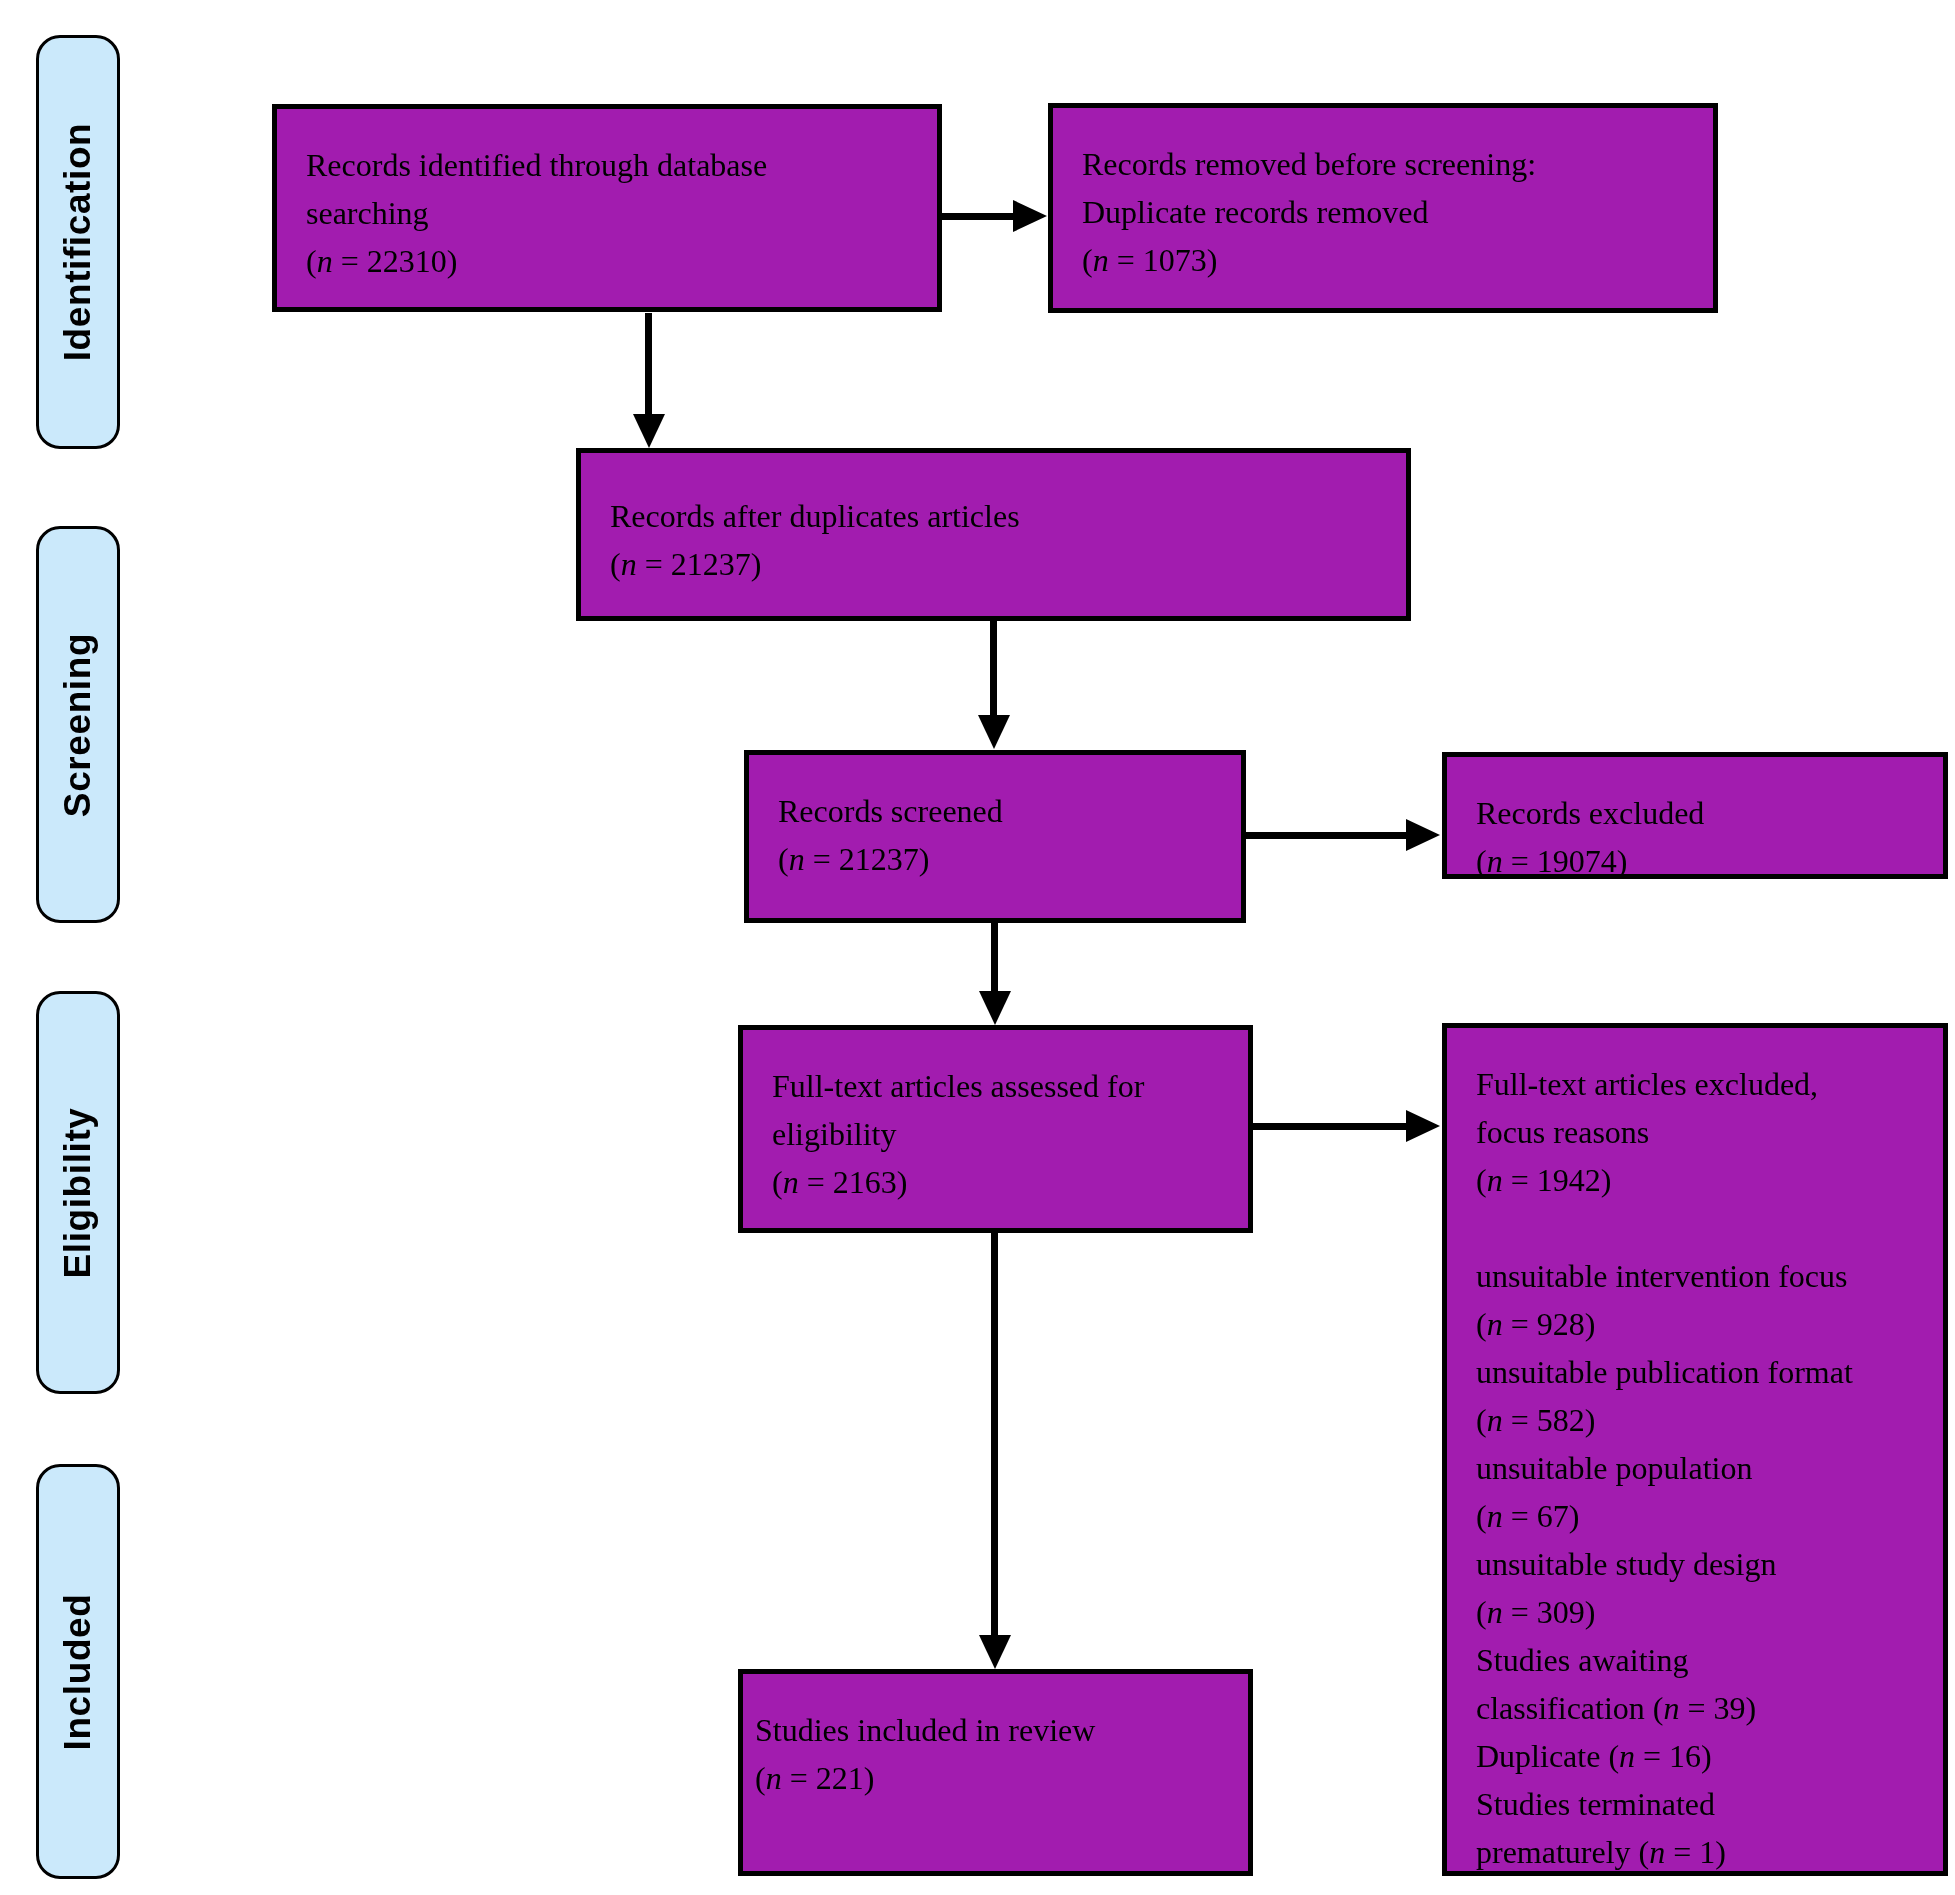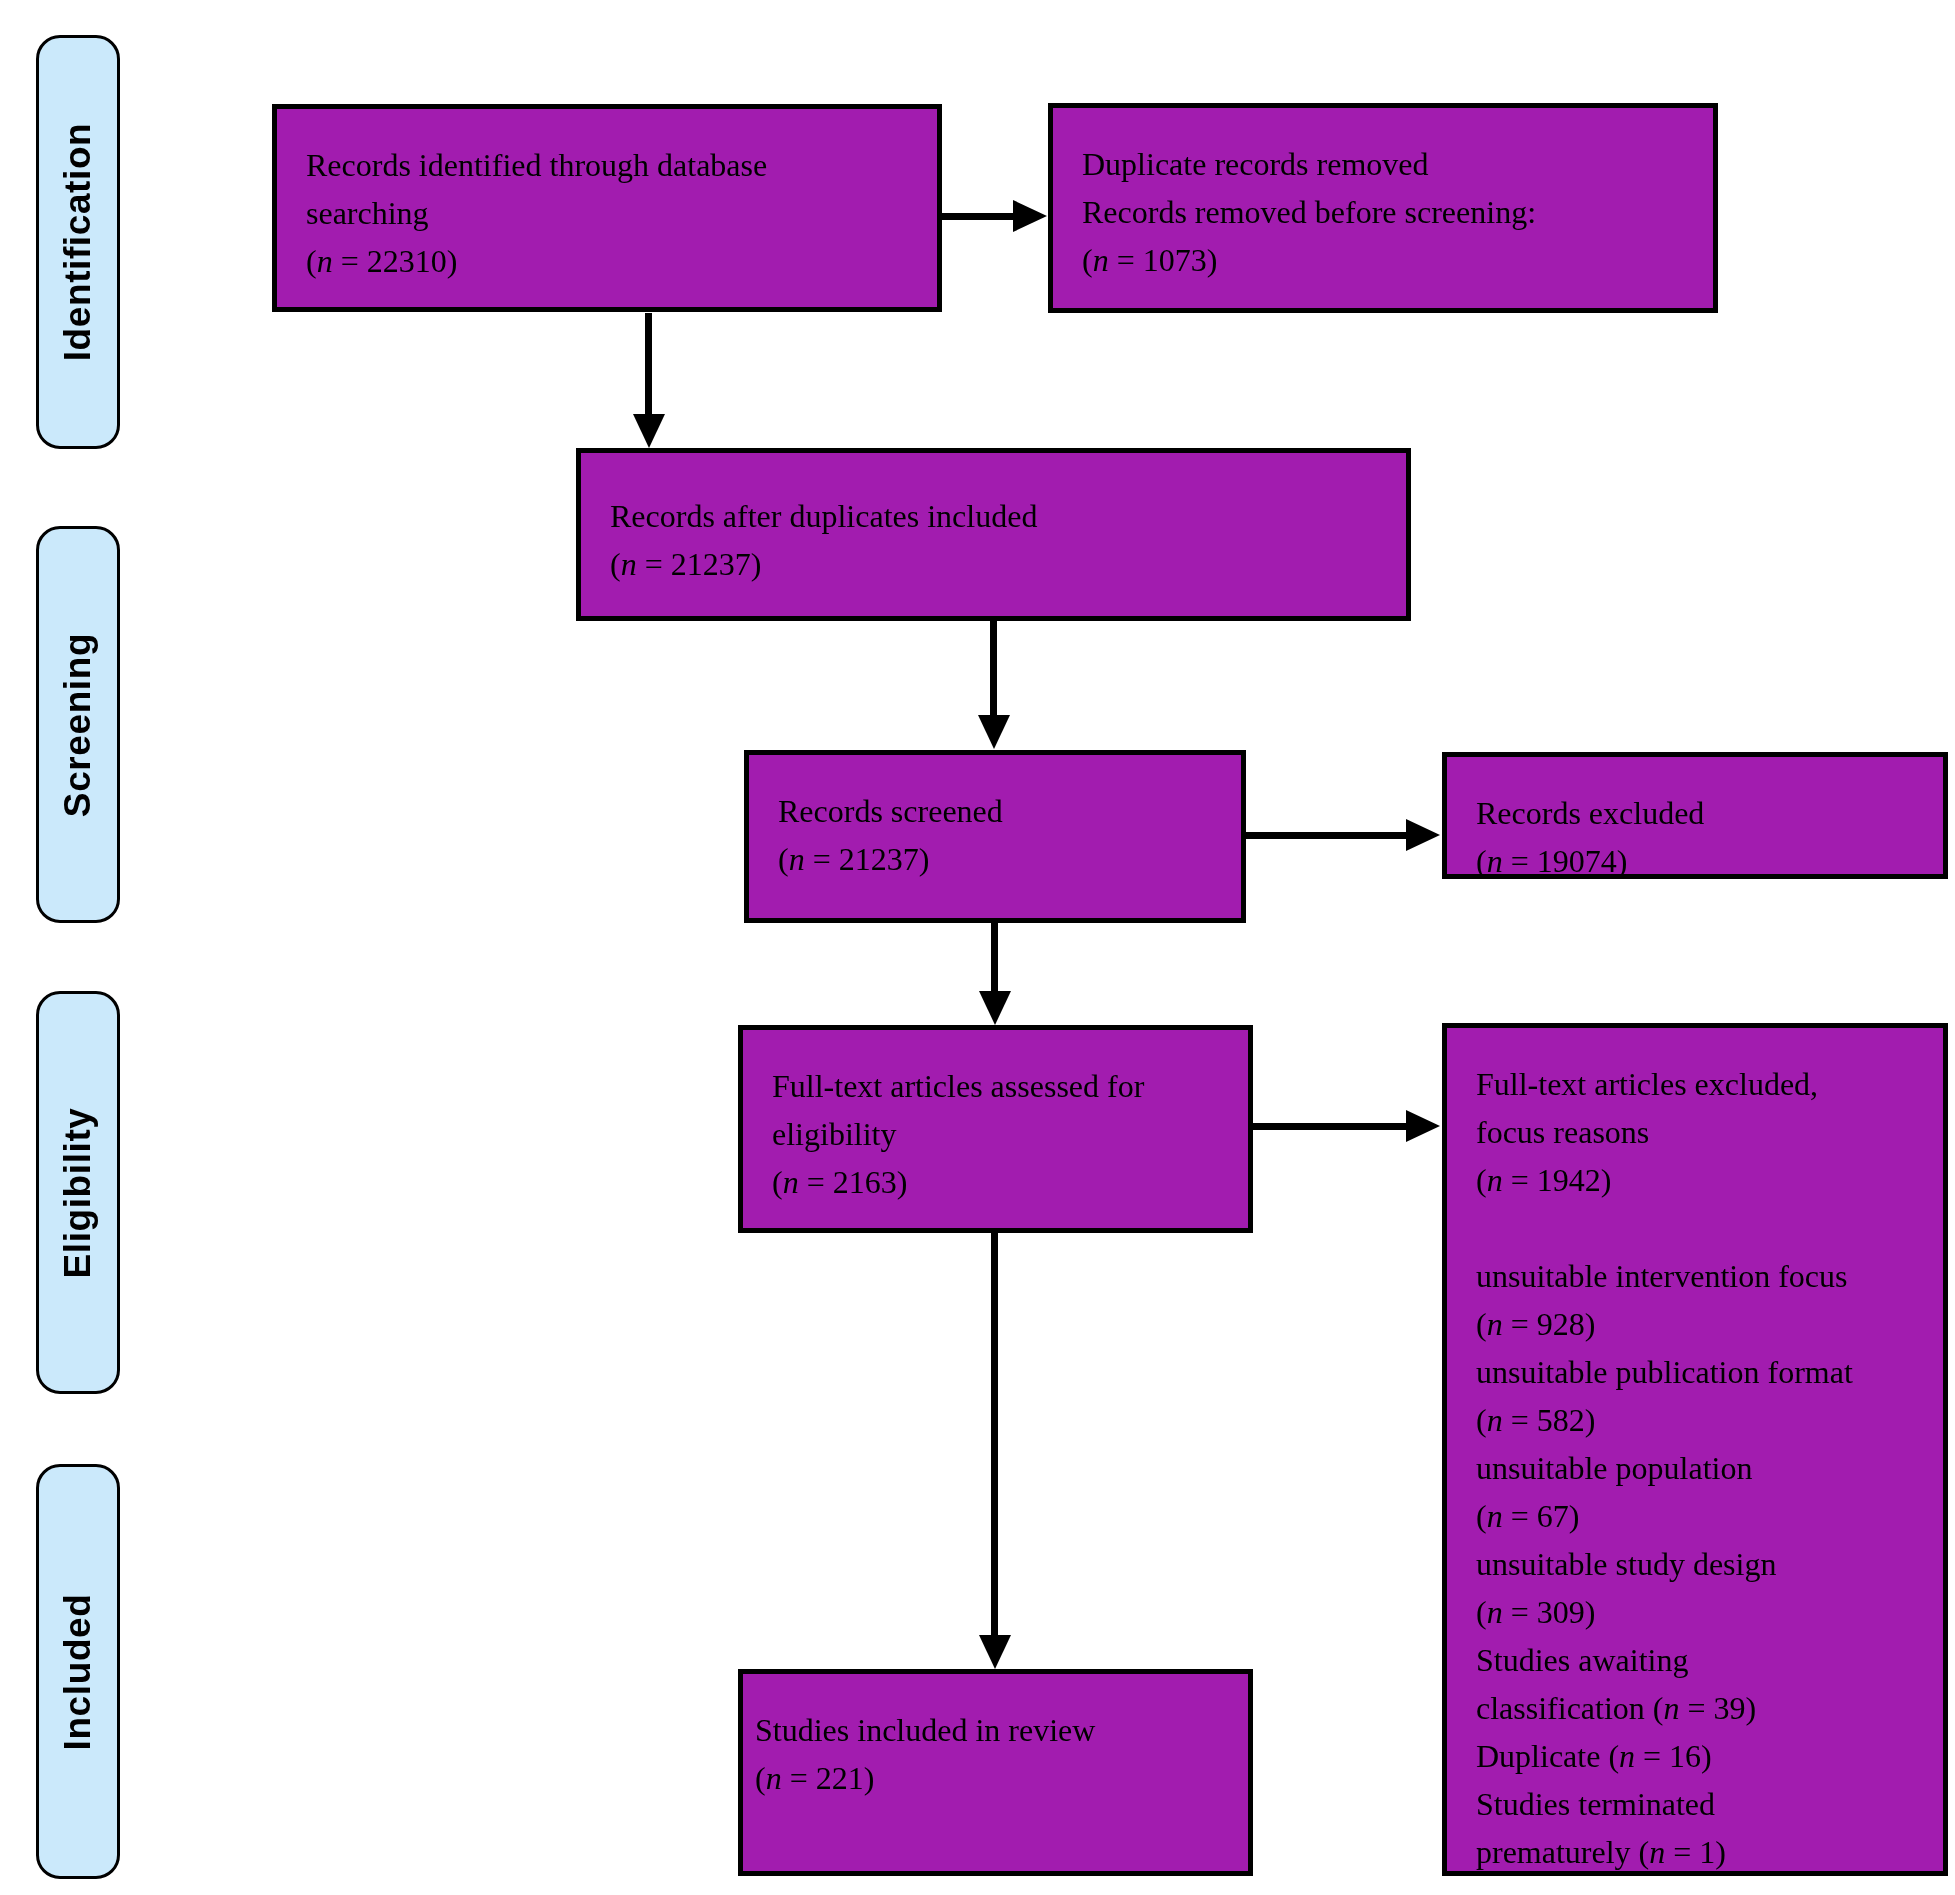--- a/index.html
+++ b/index.html
@@ -75,27 +75,27 @@
     <span class="txt">Included</span>
   </div>
 
   <div class="flow-box" style="left:272px; top:104px; width:670px; height:208px;">
       <div class="line">Records identified through database</div>
       <div class="line">searching</div>
       <div class="line">(<i>n</i> = 22310)</div>
     </div>
 
   <div class="flow-box" style="left:1048px; top:103px; width:670px; height:210px;">
+      <div class="line">Records removed before screening:</div>
       <div class="line">Duplicate records removed</div>
-      <div class="line">Records removed before screening:</div>
       <div class="line">(<i>n</i> = 1073)</div>
     </div>
 
   <div class="flow-box" style="left:576px; top:448px; width:835px; height:173px; padding-top:39px;">
-      <div class="line">Records after duplicates included</div>
+      <div class="line">Records after duplicates articles</div>
       <div class="line">(<i>n</i> = 21237)</div>
     </div>
 
   <div class="flow-box" style="left:744px; top:750px; width:502px; height:173px;">
       <div class="line">Records screened</div>
       <div class="line">(<i>n</i> = 21237)</div>
     </div>
 
   <div class="flow-box" style="left:1442px; top:752px; width:506px; height:127px;">
       <div class="line">Records excluded</div>

